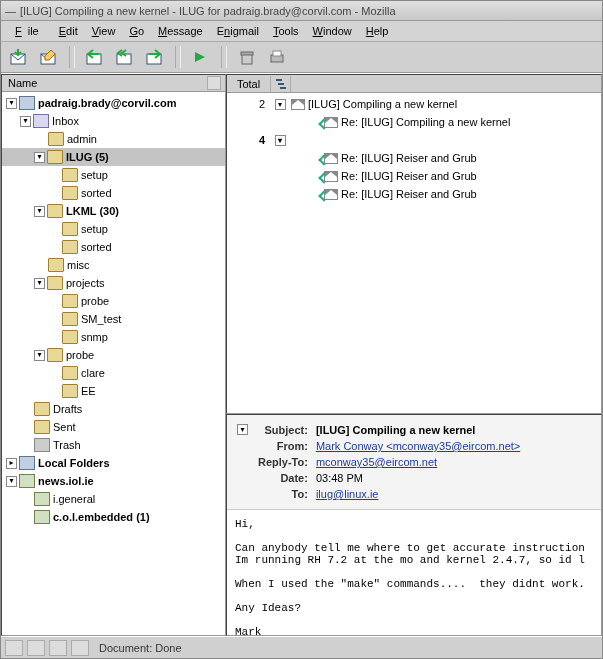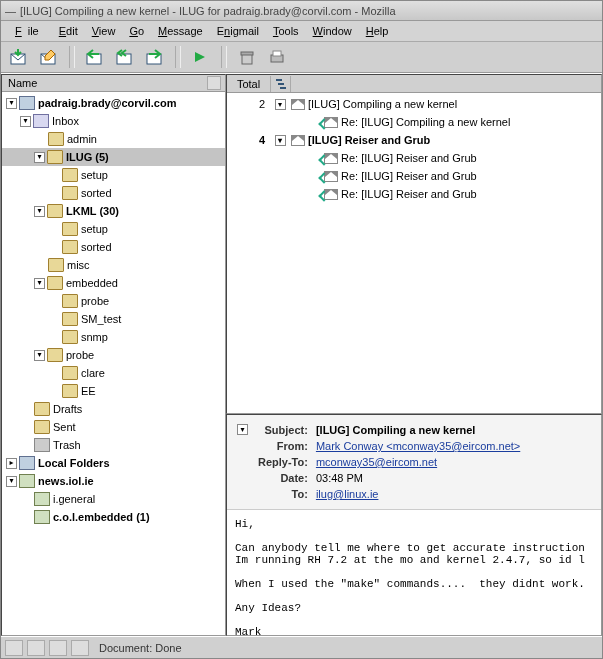--- a/index.html
+++ b/index.html
@@ -193,21 +193,21 @@
           </div>
         <div class="tree-row">
             <span class="sp" style="width:42px"></span>
             <span class="ic folder"></span>
             <span class="lbl">misc</span>
           </div>
         <div class="tree-row">
             <span class="sp" style="width:28px"></span>
             <span class="tw">▾</span>
             <span class="ic folder"></span>
-            <span class="lbl">embedded</span>
+            <span class="lbl">projects</span>
           </div>
         <div class="tree-row">
             <span class="sp" style="width:56px"></span>
             <span class="ic folder"></span>
             <span class="lbl">probe</span>
           </div>
         <div class="tree-row">
             <span class="sp" style="width:56px"></span>
             <span class="ic folder"></span>
             <span class="lbl">SM_test</span>
@@ -301,25 +301,20 @@
                 <span class="sp" style="width: 20px;"></span>
                 <span class="tw" style="visibility: hidden;"></span>
                 <span class="mic reply"></span>
                 <span>Re: [ILUG] Compiling a new kernel</span>
               </div>
             </div>
             <div class="th-row bold">
               <div class="tcount">4</div>
               <div class="tthread">
                 <span class="tw">▾</span>
-              </div>
-              <div class="tsubj">
-                <span class="sp" style="width: 0px;"></span>
-                <span class="mic"></span>
-                <span>[ILUG] Reiser and Grub</span>
               </div>
             </div>
             <div class="th-row">
               <div class="tcount"></div>
               <div class="tthread"></div>
               <div class="tsubj">
                 <span class="sp" style="width: 20px;"></span>
                 <span class="tw" style="visibility: hidden;"></span>
                 <span class="mic reply"></span>
                 <span>Re: [ILUG] Reiser and Grub</span>

